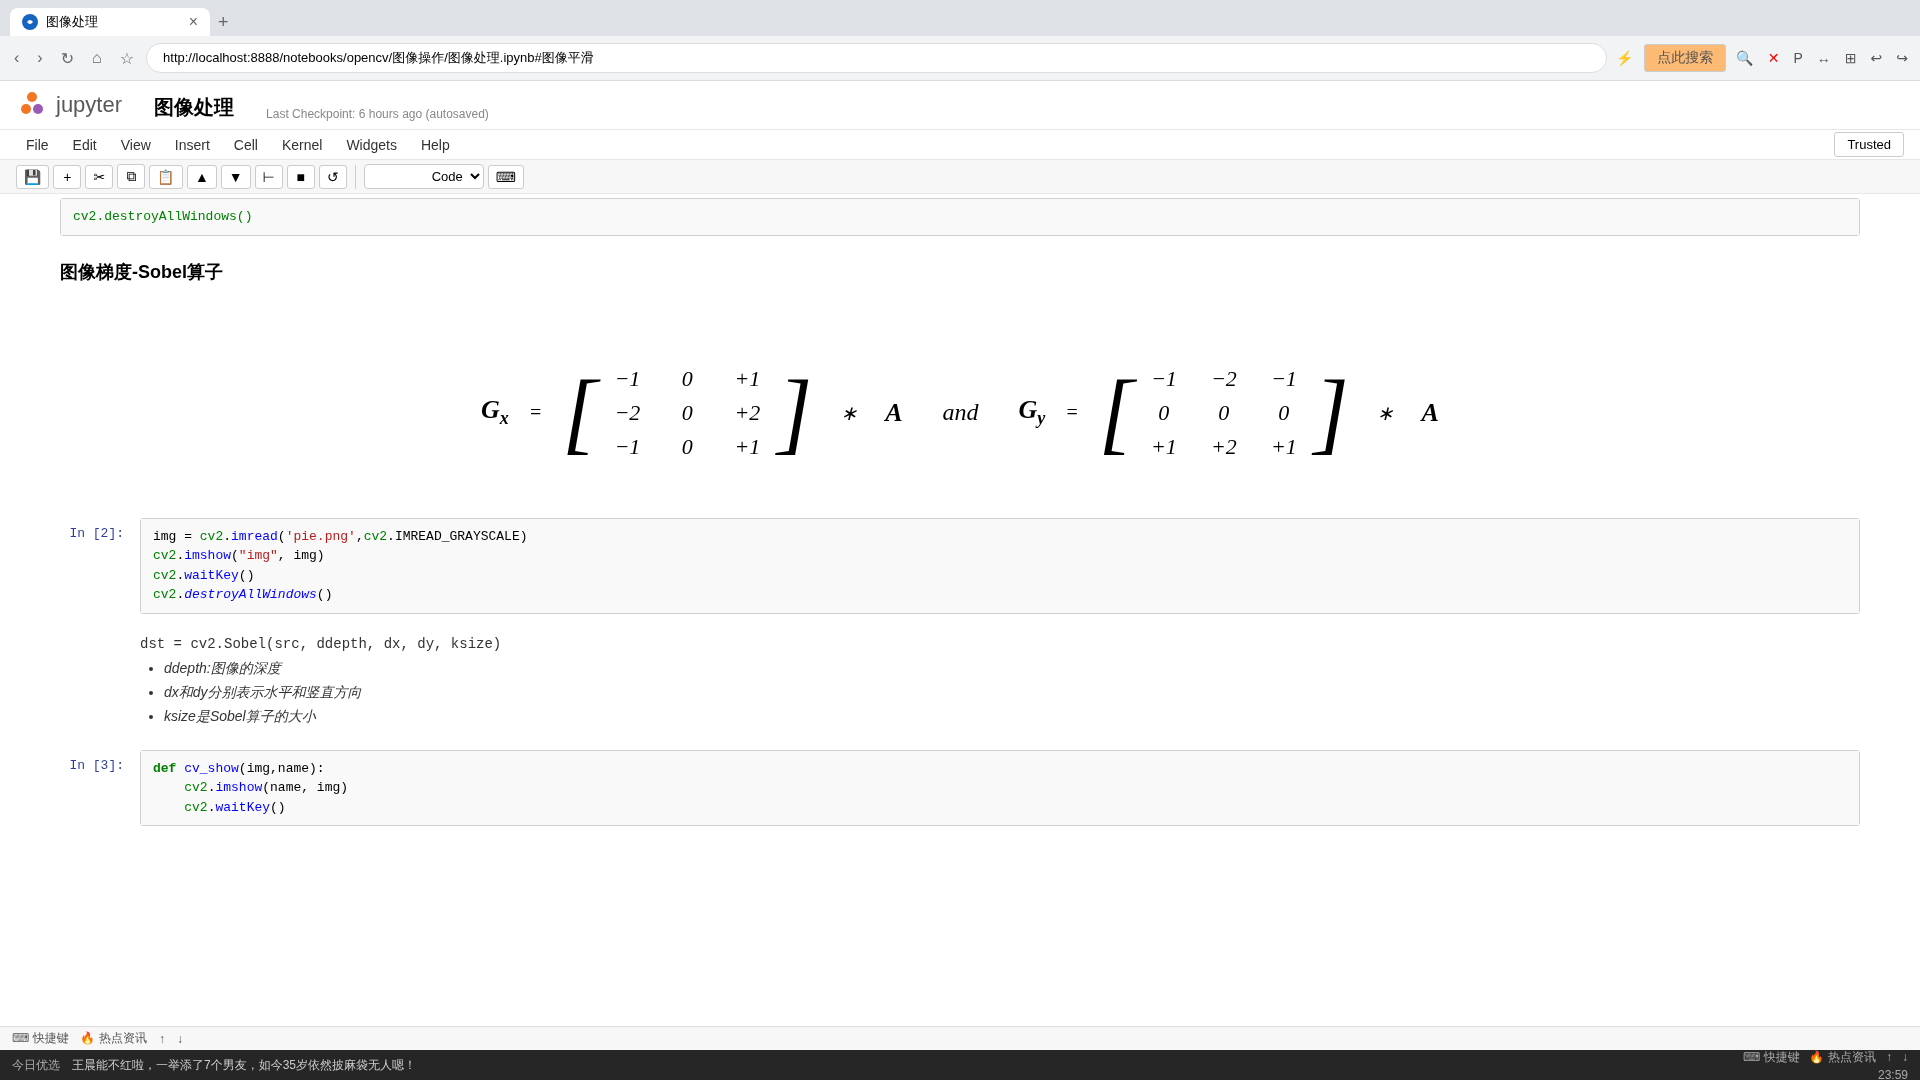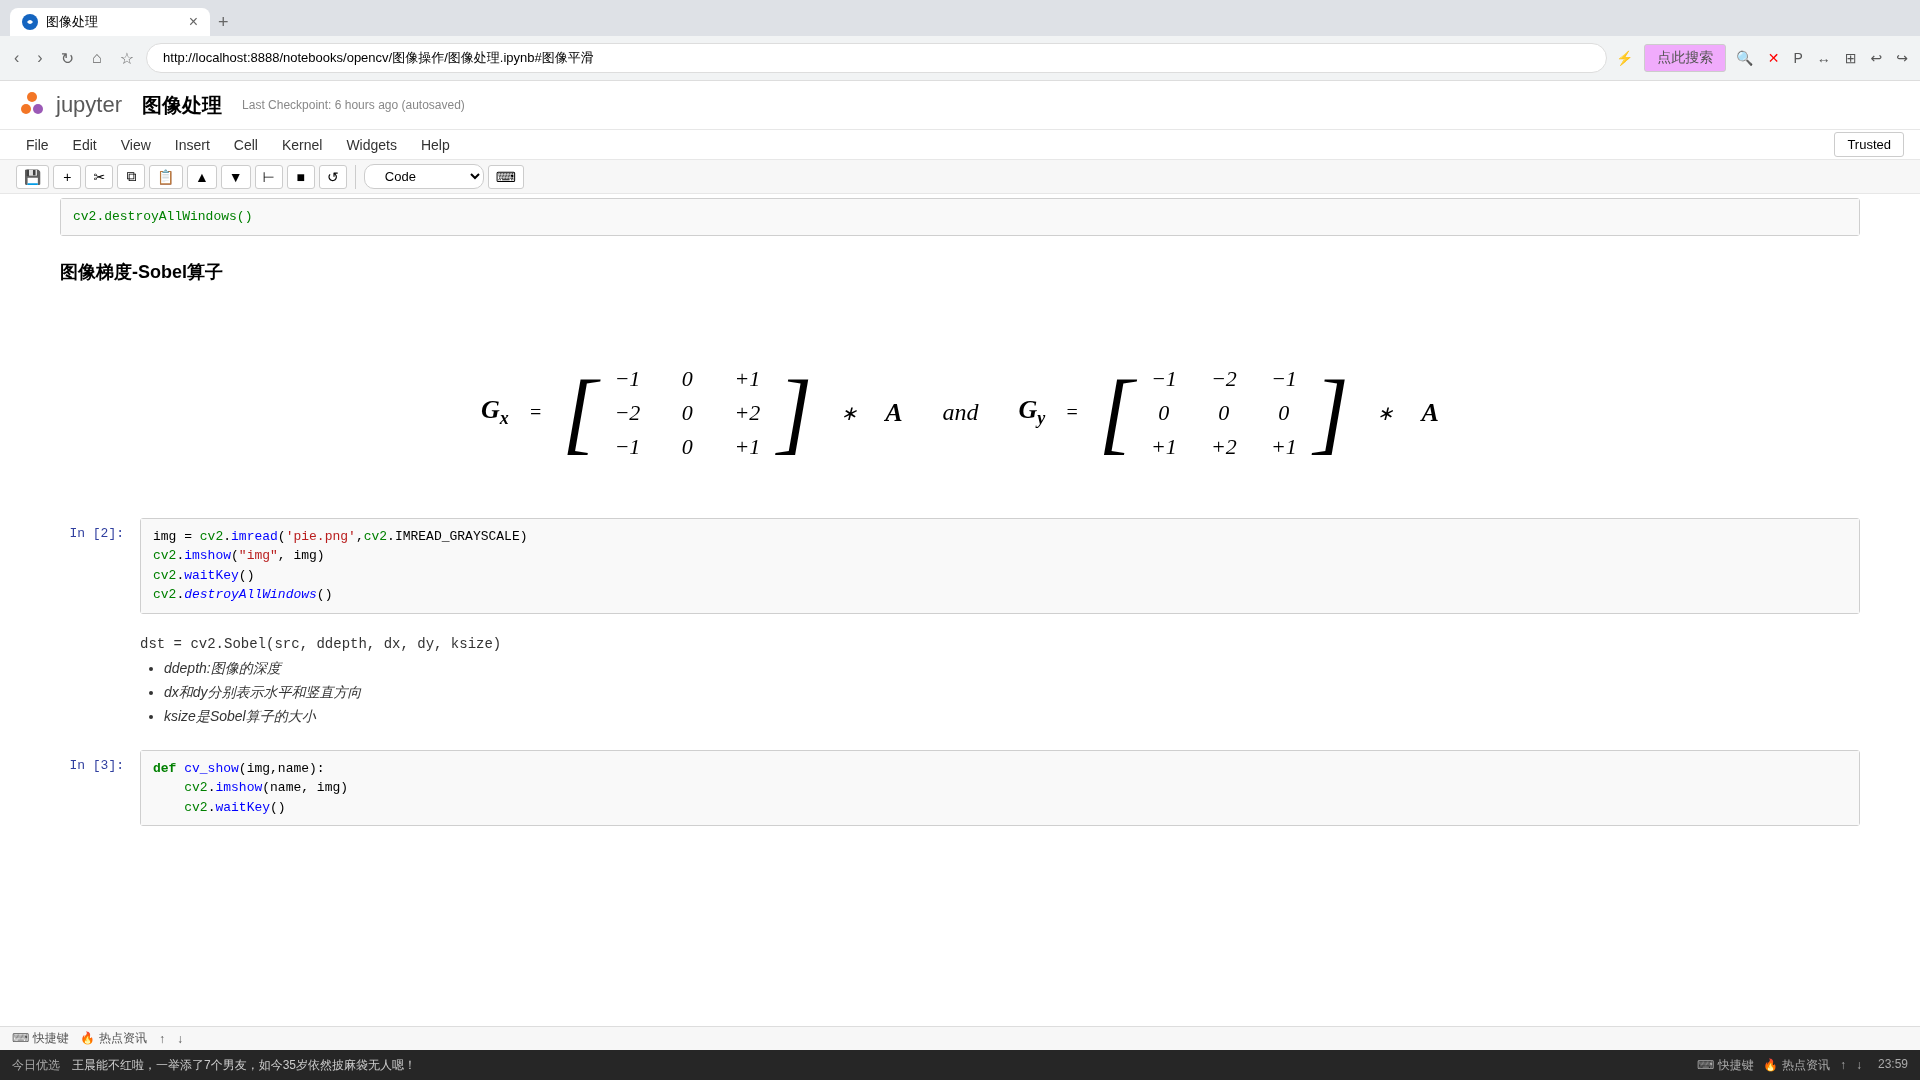--- a/index.html
+++ b/index.html
@@ -12,37 +12,37 @@
     .tab-favicon { width: 16px; height: 16px; background: #1565c0; border-radius: 50%; display: flex; align-items: center; justify-content: center; color: white; font-size: 10px; font-weight: bold; }
     .tab-close { margin-left: auto; cursor: pointer; color: #666; font-size: 16px; }
     .new-tab-btn { background: none; border: none; font-size: 18px; cursor: pointer; padding: 0 8px; color: #666; }
     .nav-bar { display: flex; align-items: center; padding: 6px 8px; gap: 6px; background: #f1f3f4; height: 44px; }
     .nav-btn { background: none; border: none; cursor: pointer; padding: 4px 6px; color: #666; font-size: 16px; border-radius: 50%; }
     .address-bar { flex: 1; background: #fff; border: 1px solid #ddd; border-radius: 20px; padding: 4px 16px; font-size: 13px; height: 30px; display: flex; align-items: center; }
     .nav-actions { display: flex; align-items: center; gap: 6px; }
     .nav-icon-btn { background: none; border: none; cursor: pointer; padding: 4px; color: #555; font-size: 14px; }
 
     
-    .jupyter-header { background: #fff; border-bottom: 1px solid #e7e7e7; padding: 8px 16px; display: flex; align-items: center; gap: 20px; }
+    .jupyter-header { background: #fff; border-bottom: 1px solid #e7e7e7; padding: 8px 16px; display: flex; align-items: flex-end; gap: 32px; }
     .jupyter-logo { display: flex; align-items: center; gap: 8px; }
     .start-btn { background: #fff; border: 1px solid #ccc; padding: 4px 12px; border-radius: 3px; cursor: pointer; font-size: 13px; }
     .logout-btn { background: #fff; border: 1px solid #ccc; padding: 4px 12px; border-radius: 3px; cursor: pointer; font-size: 13px; }
     .python-badge { background: #fff; border: 1px solid #ccc; padding: 4px 12px; border-radius: 3px; font-size: 13px; display: flex; align-items: center; gap: 6px; }
     .kernel-dot { width: 10px; height: 10px; border-radius: 50%; border: 2px solid #333; display: inline-block; }
 
     
     .menu-bar { background: #fff; border-bottom: 1px solid #e7e7e7; display: flex; align-items: center; padding: 2px 16px; gap: 4px; }
     .menu-item { padding: 4px 10px; cursor: pointer; font-size: 14px; color: #333; border-radius: 3px; }
     .trusted-btn { margin-left: auto; background: #fff; border: 1px solid #ccc; padding: 4px 12px; border-radius: 3px; font-size: 13px; cursor: pointer; }
 
     
     .toolbar { background: #f7f7f7; border-bottom: 1px solid #e7e7e7; padding: 4px 16px; display: flex; align-items: center; gap: 4px; }
     .toolbar-btn { background: #fff; border: 1px solid #ccc; padding: 3px 7px; border-radius: 3px; cursor: pointer; font-size: 14px; min-width: 28px; display: flex; align-items: center; justify-content: center; }
     .toolbar-separator { width: 1px; height: 24px; background: #ccc; margin: 0 4px; }
-    .cell-type-select { background: #fff; border: 1px solid #ccc; padding: 3px 16px; border-radius: 10px; font-size: 13px; cursor: pointer; width: 120px; }
+    .cell-type-select { background: #fff; border: 1px solid #ccc; padding: 3px 4px; border-radius: 4px; font-size: 13px; cursor: pointer; width: 120px; text-align: right; }
     .keyboard-btn { background: #fff; border: 1px solid #ccc; padding: 3px 7px; border-radius: 3px; cursor: pointer; font-size: 14px; }
 
     
     .notebook-content { background: #fff; overflow-y: auto; height: calc(1080px - 200px); padding: 0; }
 
     
     .markdown-cell { padding: 16px 60px; }
     .section-title { font-size: 18px; font-weight: bold; color: #000; margin-bottom: 16px; }
 
     
@@ -62,21 +62,21 @@
 
     
     .matrix-formula { display: flex; align-items: center; justify-content: center; gap: 20px; font-size: 20px; padding: 30px 0; font-family: 'Times New Roman', serif; font-style: italic; }
     .matrix-content { display: grid; grid-template-columns: repeat(3, 60px); gap: 8px 0; text-align: center; }
     .matrix-cell { text-align: center; width: 60px; font-size: 22px; }
     .bold-var { font-weight: bold; font-style: italic; }
     .matrix-wrap { display: flex; align-items: center; }
 
     .notification-bar { position: fixed; bottom: 0; left: 0; right: 0; background: #262626; height: 30px; display: flex; align-items: center; padding: 0 12px; gap: 12px; font-size: 12px; color: #aaa; z-index: 1000; }
     .notif-item { color: #ccc; cursor: pointer; }
-    .notif-right { margin-left: auto; display: flex; align-items: flex-start; gap: 16px; }
+    .notif-right { margin-left: auto; display: flex; align-items: flex-end; gap: 2px; flex-direction: column; }
 
     .status-area { position: fixed; bottom: 30px; right: 0; left: 0; background: #f7f7f7; border-top: 1px solid #ddd; height: 24px; display: flex; align-items: center; padding: 0 12px; font-size: 12px; color: #555; gap: 12px; }
   </style>
 </head>
 <body>
 
 <div class="browser-chrome">
   <div class="tab-bar">
     <div style="width:10px;"></div>
     <div class="browser-tab">
@@ -96,21 +96,21 @@
     <button class="nav-btn">‹</button>
     <button class="nav-btn">›</button>
     <button class="nav-btn">↻</button>
     <button class="nav-btn">⌂</button>
     <button class="nav-btn">☆</button>
     <div class="address-bar">
       <span>http://localhost:8888/notebooks/opencv/图像操作/图像处理.ipynb#图像平滑</span>
     </div>
     <div class="nav-actions">
       <button class="nav-icon-btn">⚡</button>
-      <button class="nav-icon-btn" style="padding: 4px 12px; background:#f0abfc; border:1px solid #ccc; border-radius:3px;">
+      <button class="nav-icon-btn" style="padding: 4px 12px; background:#fdba74; border:1px solid #ccc; border-radius:3px;">
         <span>点此搜索</span>
       </button>
       <button class="nav-icon-btn">🔍</button>
       <button class="nav-icon-btn" style="color:red;">✕</button>
       <button class="nav-icon-btn">P</button>
       <button class="nav-icon-btn">↔</button>
       <button class="nav-icon-btn">⊞</button>
       <button class="nav-icon-btn">↩</button>
       <button class="nav-icon-btn">↪</button>
     </div>

